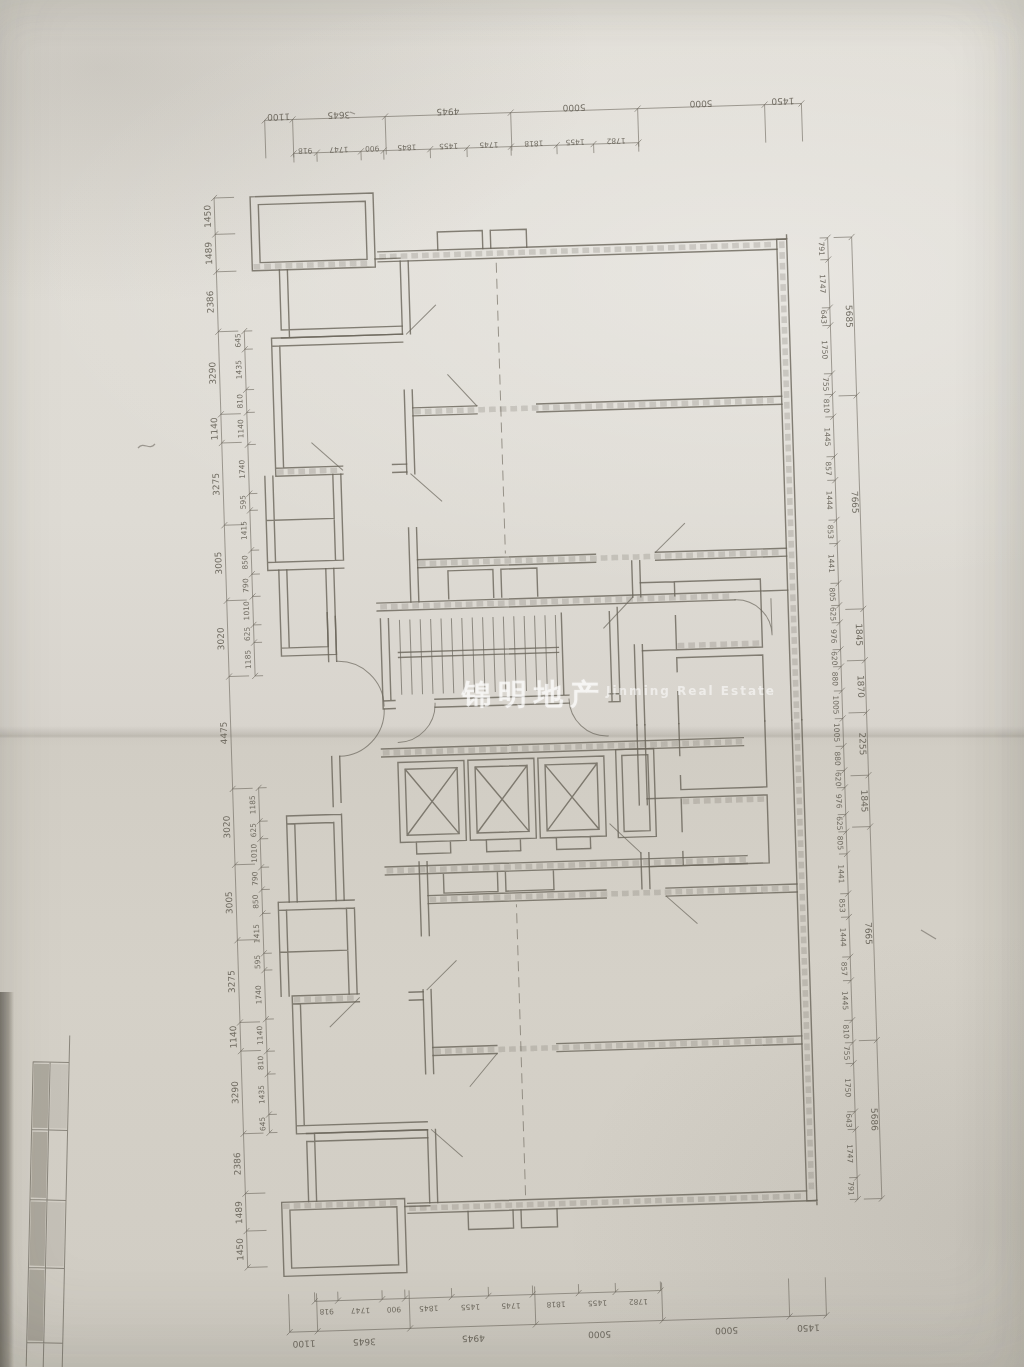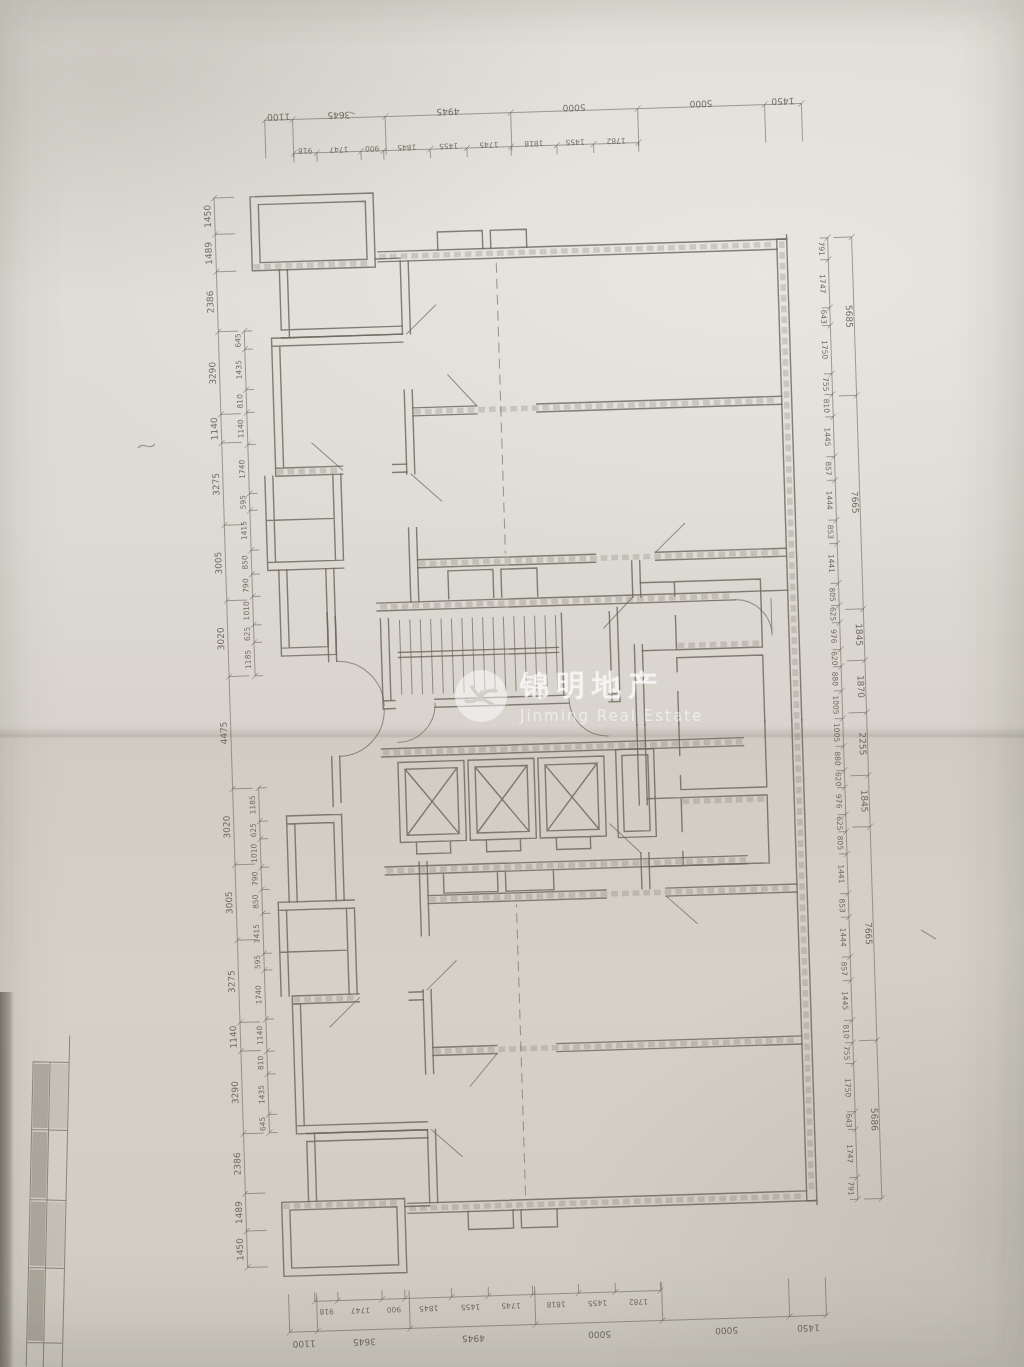--- a/index.html
+++ b/index.html
@@ -21,24 +21,24 @@
   .thin{stroke:#6b665c;stroke-width:1;fill:none;stroke-opacity:.7;}
   .dash{stroke:#7d786d;stroke-width:1;fill:none;stroke-opacity:.75;stroke-dasharray:9 7;}
   .hatch{stroke:#6b665c;stroke-width:5.5;fill:none;stroke-opacity:.22;stroke-dasharray:1.2 9.5;}
   .dimline{stroke:#6b665c;stroke-width:.9;fill:none;stroke-opacity:.66;}
   .dimtext{fill:#5e594f;fill-opacity:.85;}
   .smudge{fill:#6e685d;fill-opacity:.38;}
   .smudge2{fill:#6e685d;fill-opacity:.13;}
   .mark{stroke:#57524a;stroke-width:1.2;fill:none;stroke-opacity:.5;}
   .watermark{position:absolute;left:452px;top:666px;width:270px;display:flex;align-items:center;gap:10px;
     pointer-events:none;}
-  .wm-text{display:flex;flex-direction:column;}
+  .wm-text{display:flex;}
   .wm-cn{font-size:29px;font-weight:600;letter-spacing:7px;color:rgba(255,255,255,.64);
     text-shadow:0 0 2px rgba(255,255,255,.35);white-space:nowrap;}
-  .wm-en{font-size:15px;letter-spacing:2px;color:rgba(255,255,255,.55);margin-top:1px;white-space:nowrap;}
+  .wm-en{font-size:12px;letter-spacing:2px;color:rgba(255,255,255,.55);margin-top:9px;white-space:nowrap;font-weight:bold;}
 </style>
 </head>
 <body>
 
 <div class="photo">
   <div class="fold"></div>
   <div class="edge-sliver"></div>
 
   <svg class="plan" width="1024" height="1367" viewBox="0 0 1024 1367">
 

